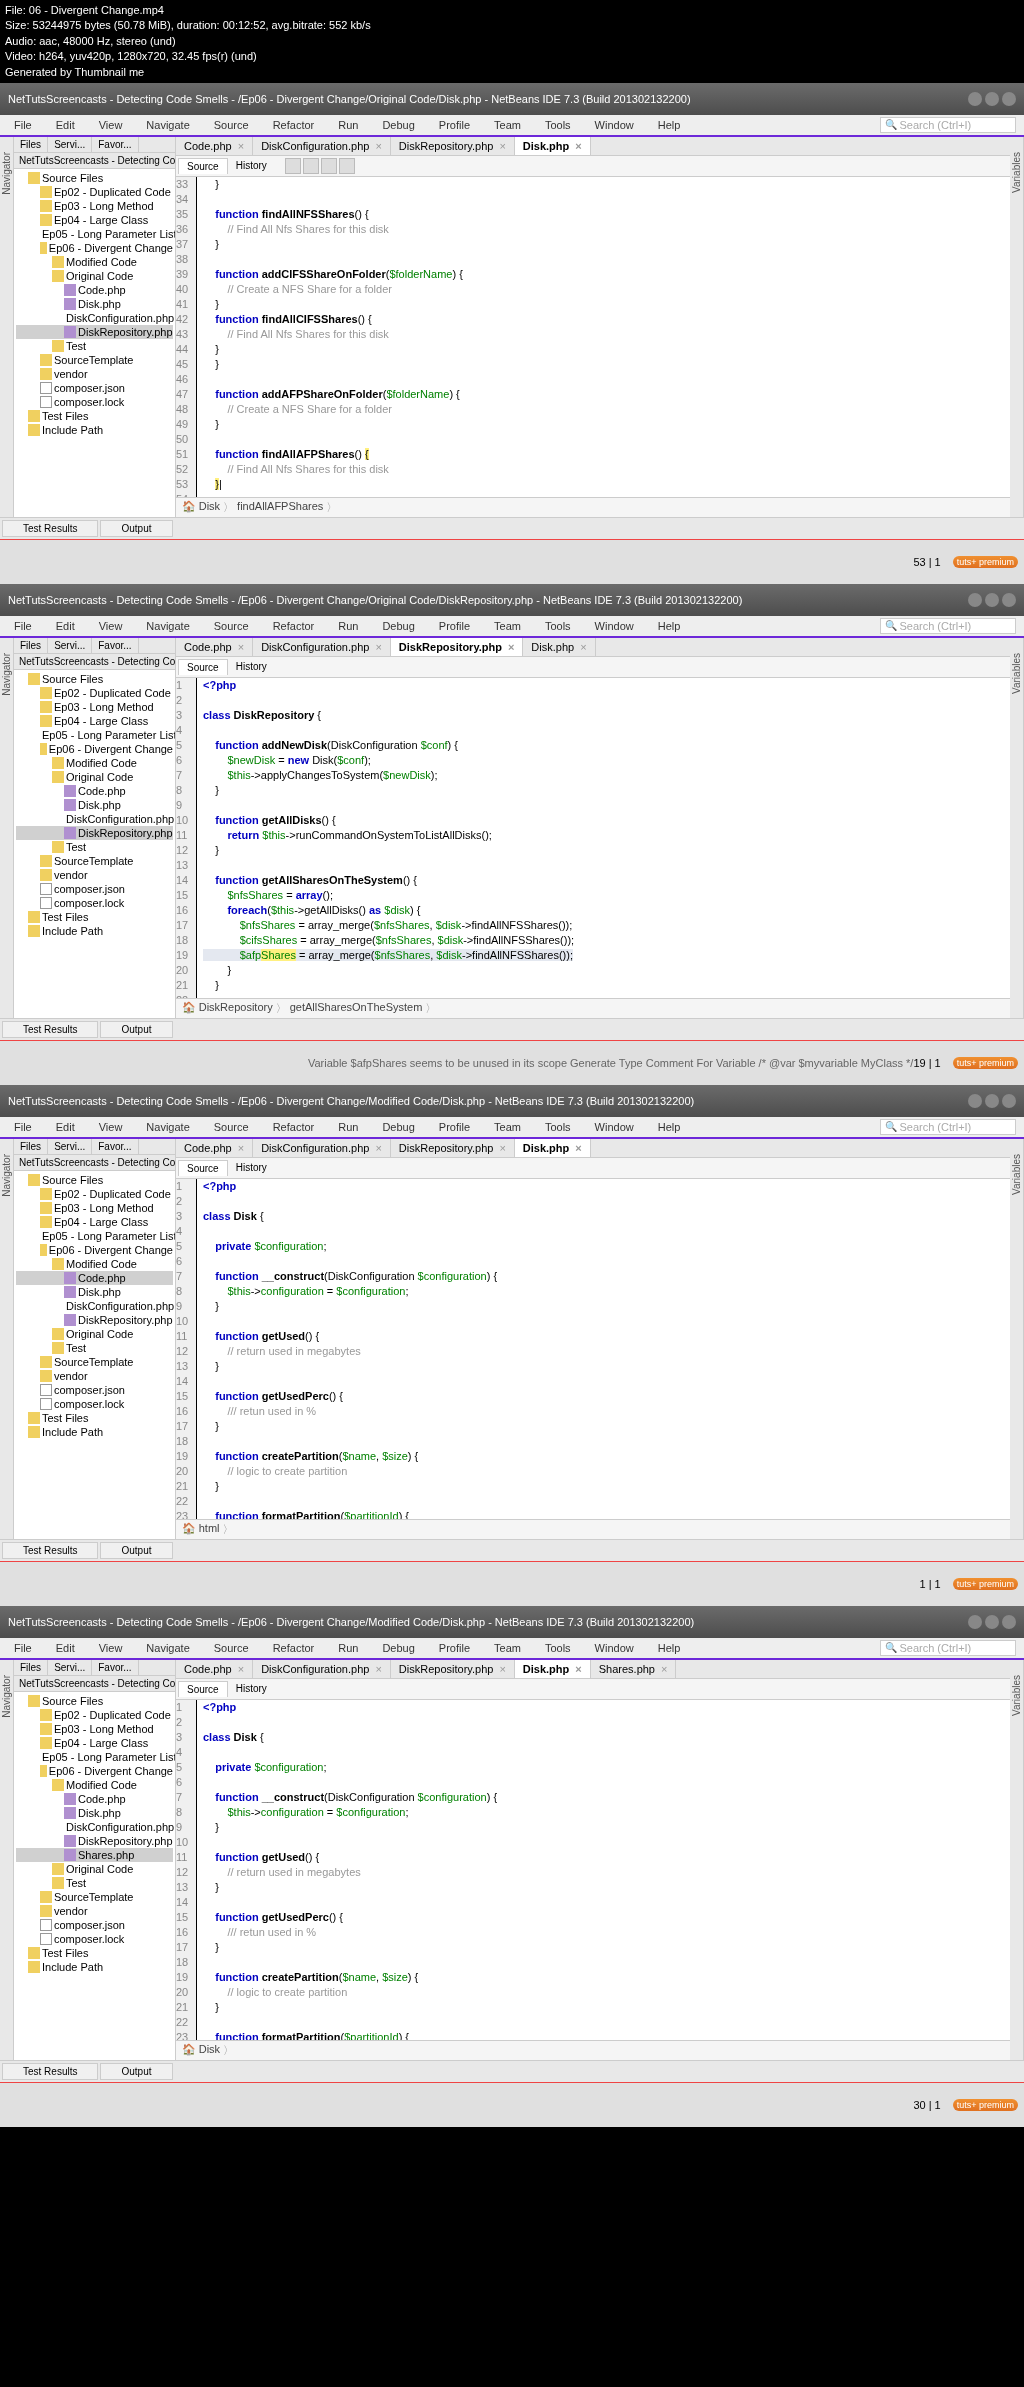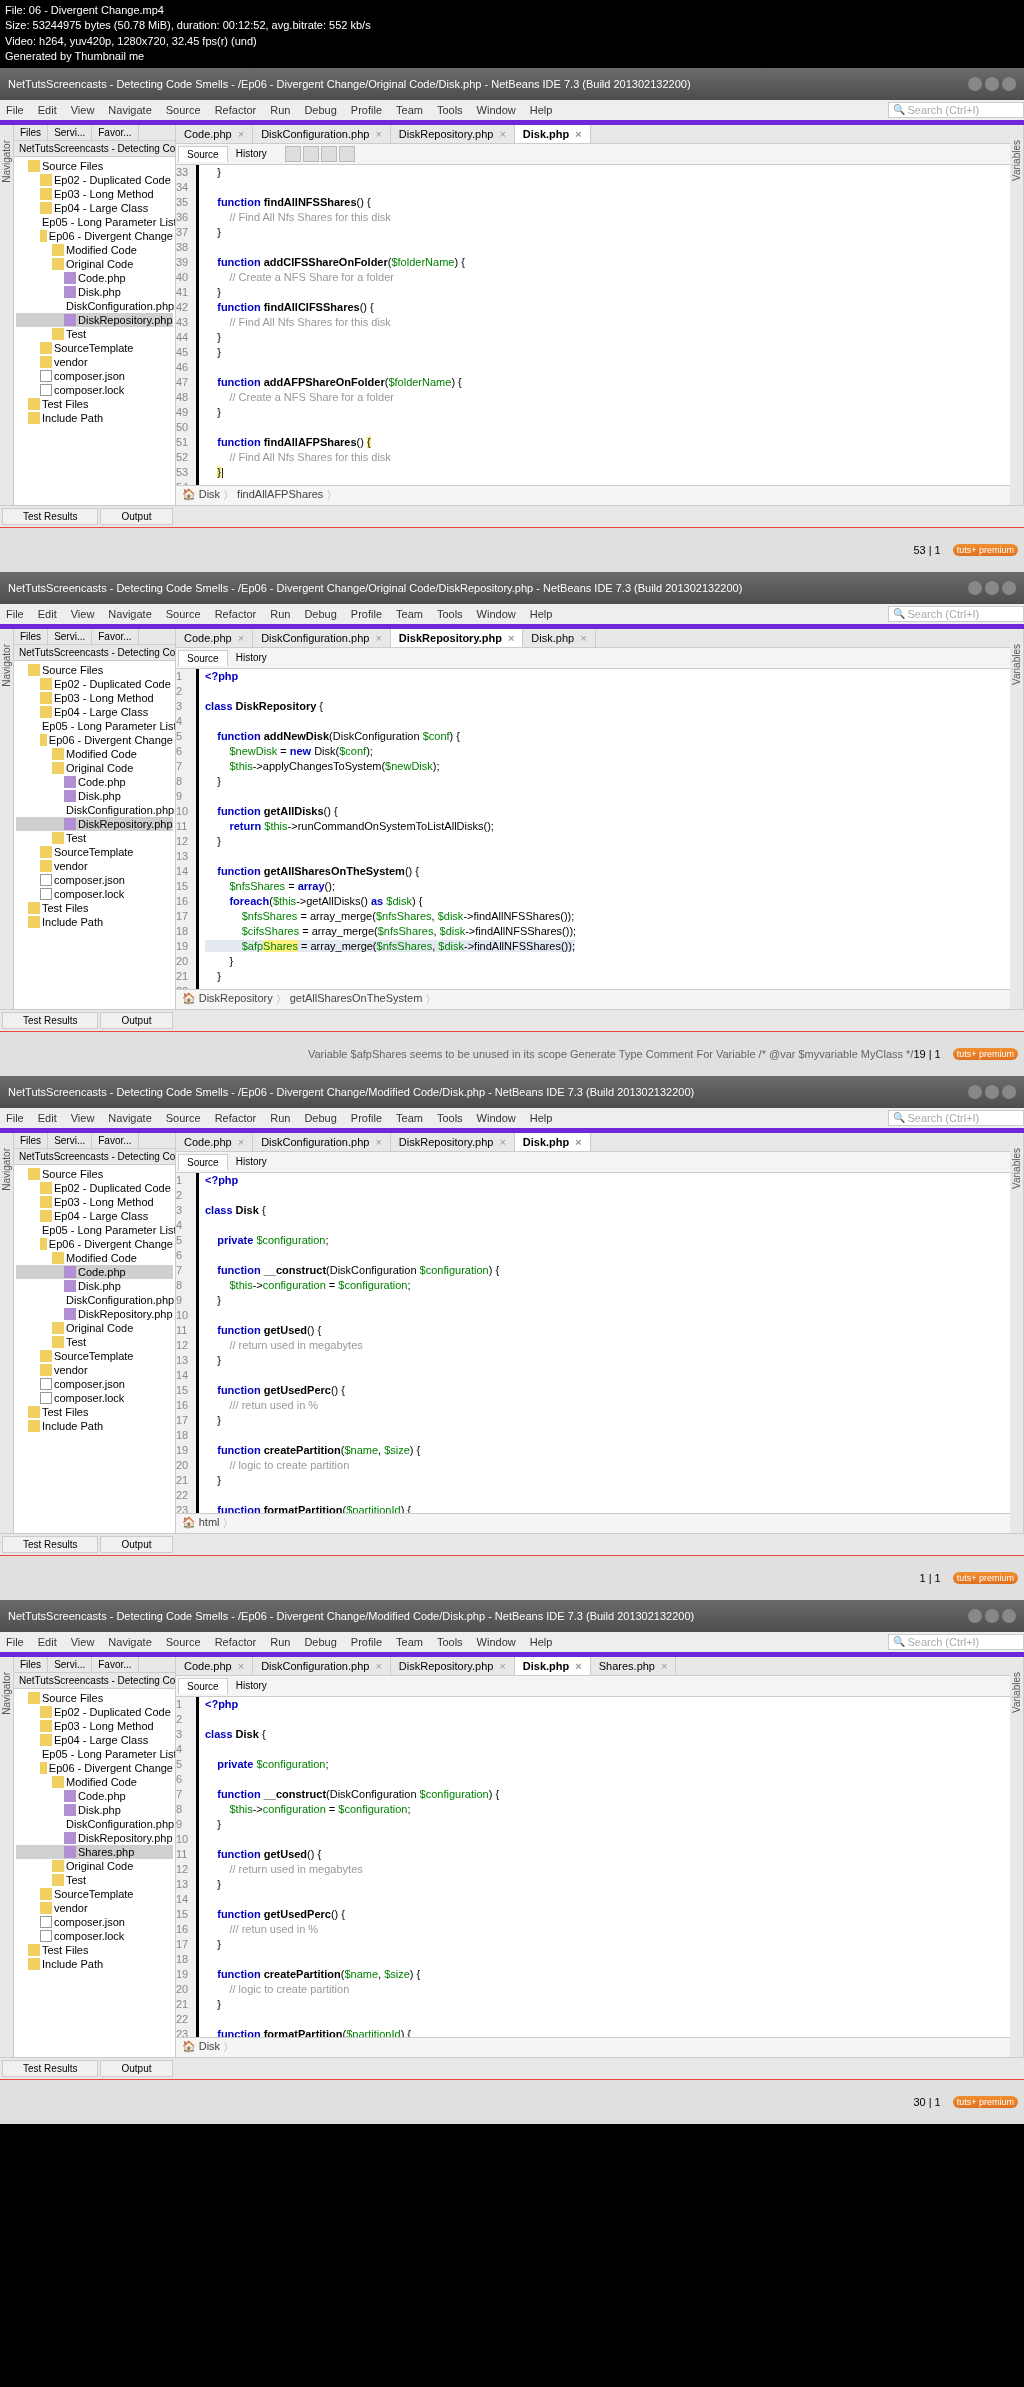--- a/index.html
+++ b/index.html
@@ -2,21 +2,21 @@
 <html><head>
 <meta charset="utf-8">
 <style>
 *{margin:0;padding:0;box-sizing:border-box;font-family:Arial,sans-serif;font-size:11px}
 body{background:#000;color:#fff;width:1024px}
 .video-info{padding:3px 5px;background:#000;color:#fff;font-size:12px;line-height:1.4}
 .ide-window{background:#e8e8e8;color:#000;margin:0}
 .window-titlebar{background:linear-gradient(#6b6b6b,#4d4d4d);color:#fff;padding:2px 8px;display:flex;align-items:center;height:32px}
 .window-controls{display:flex;gap:3px;margin-left:auto}
 .window-btn{width:14px;height:14px;border-radius:7px;background:#888}
-.menubar{background:#eee;padding:2px 0;display:flex;gap:2px;border-bottom:5px solid #6d28d9}
+.menubar{background:#eee;padding:2px 8px;display:flex;gap:12px;border-bottom:2px solid #6d28d9}
 .menuitem{padding:2px 6px;color:#333}
 .searchbox{margin-left:auto;background:#fff;border:1px solid #ccc;padding:1px 4px;width:136px;display:flex;align-items:center}
 .searchbox::before{content:"🔍";font-size:10px;margin-right:2px}
 .ide-body{display:flex;height:380px;background:#fff}
 .ide-body.tall{height:400px}
 .sidebar-tabs{width:14px;background:#e8e8e8;border-right:1px solid #ccc;display:flex;flex-direction:column;gap:30px;padding-top:15px;align-items:center}
 .sidebar-tab{writing-mode:vertical-rl;transform:rotate(180deg);font-size:10px;color:#555;cursor:pointer}
 .left-panel{width:162px;background:#fff;border-right:1px solid #ccc;display:flex;flex-direction:column}
 .panel-tabs{display:flex;background:#e8e8e8;border-bottom:1px solid #ccc}
 .panel-tab{padding:2px 6px;font-size:10px;border-right:1px solid #ccc}
@@ -36,21 +36,21 @@
 .editor-tabs{display:flex;background:#e8e8e8;border-bottom:1px solid #ccc}
 .editor-tab{padding:3px 8px;background:#e8e8e8;border-right:1px solid #ccc;display:flex;align-items:center;gap:3px;font-size:10px}
 .editor-tab.active{background:#fff;font-weight:bold}
 .tab-close{color:#999;margin-left:3px}
 .subtabs{display:flex;background:#f5f5f5;border-bottom:1px solid #ccc;padding:2px}
 .subtab{padding:2px 8px;font-size:10px}
 .subtab.active{background:#fff;border:1px solid #ccc;border-bottom:none}
 .toolbar-icons{margin-left:10px;display:flex;gap:2px}
 .tb-icon{width:16px;height:16px;background:#ddd;border:1px solid #bbb}
 .code-area{flex:1;display:flex;background:#fff;font-family:monospace;font-size:12px;overflow:hidden}
-.gutter{width:18px;background:#f0f0f0;text-align:right;padding-right:20px;color:#888;border-right:3px solid #000000}
+.gutter{width:18px;background:#f0f0f0;text-align:right;padding-right:20px;color:#888;border-right:1px solid #000000}
 .gutter .ln{height:15px;line-height:15px}
 .gutter .warn{background:#ffd700}
 .code-content{flex:1;padding-left:6px;white-space:pre;line-height:15px}
 .kw{color:#0000c0;font-weight:bold}
 .fn{color:#000;font-weight:bold}
 .var{color:#008000}
 .cm{color:#999}
 .hl{background:#fff080}
 .hl-line{background:#e4e8f0}
 .breadcrumb{background:#f5f5f5;border-top:1px solid #ccc;padding:2px 6px;font-size:10px;display:flex;gap:3px}
@@ -61,20 +61,21 @@
 .statusbar{background:#e0e0e0;padding:16px 6px;font-size:10px;text-align:right;border-top:1px solid #ef4444;display:flex}
 .status-left{flex:1;text-align:right;color:#666}
 .watermark{background:linear-gradient(#f09030,#e07020);color:#fff;padding:1px 4px;font-size:9px;border-radius:6px;margin-left:12px}
 </style>
 </head>
 <body>
 
 <div class="video-info">
 <div>File: 06 - Divergent Change.mp4</div>
 <div>Size: 53244975 bytes (50.78 MiB), duration: 00:12:52, avg.bitrate: 552 kb/s</div>
+<div>Audio: aac, 48000 Hz, stereo (und)</div>
 <div>Video: h264, yuv420p, 1280x720, 32.45 fps(r) (und)</div>
 <div>Generated by Thumbnail me</div>
 </div>
 
 <div class="ide-window">
 <div class="window-titlebar">
 <span>NetTutsScreencasts - Detecting Code Smells - /Ep06 - Divergent Change/Original Code/Disk.php - NetBeans IDE 7.3 (Build 201302132200)</span>
 <div class="window-controls">
         <div class="window-btn"></div>
         <div class="window-btn"></div>

